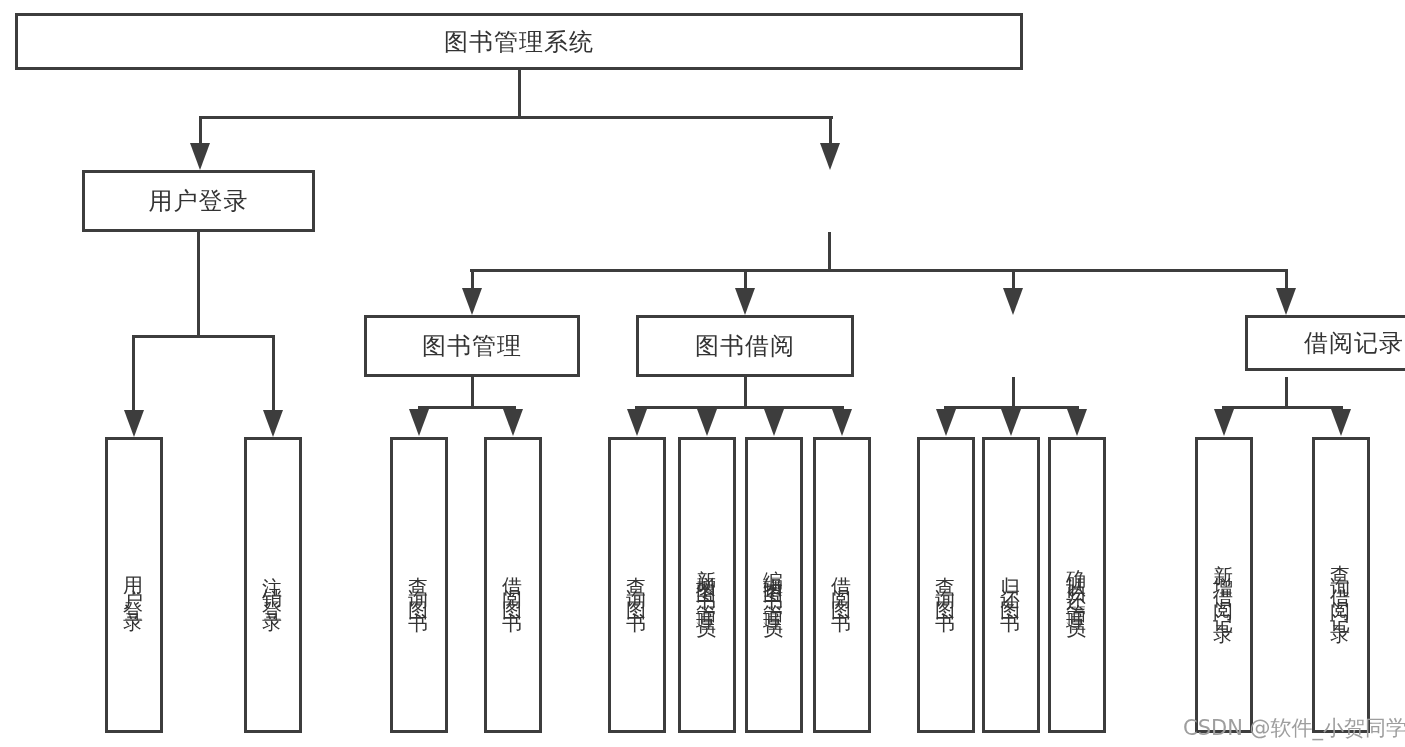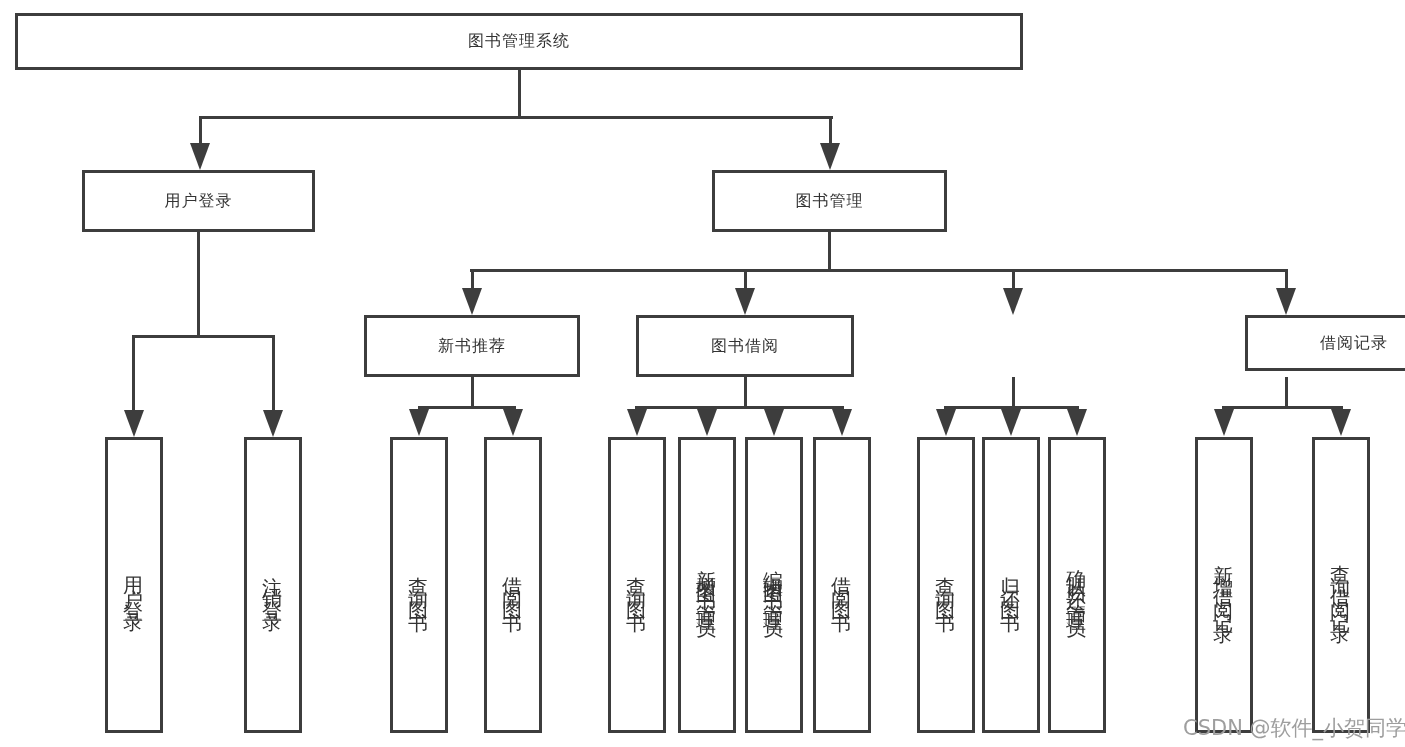--- a/index.html
+++ b/index.html
@@ -9,21 +9,21 @@
     --bg:#ffffff;
   }
   html,body{margin:0;padding:0;background:var(--bg);}
   .stage{
     position:relative;width:1405px;height:747px;background:var(--bg);
     overflow:hidden;font-family:"DejaVu Sans","Liberation Sans",sans-serif;
   }
   .box{
     position:absolute;box-sizing:border-box;border:3px solid var(--line);
     background:#fff;display:flex;align-items:center;justify-content:center;
-    font-size:16px;color:var(--text);letter-spacing:1px;white-space:nowrap;font-family:Liberation Serif, serif;
+    font-size:24px;color:var(--text);letter-spacing:1px;white-space:nowrap;font-family:Liberation Serif, serif;
   }
   .leaf{
     position:absolute;box-sizing:border-box;border:3px solid var(--line);
     background:#fff;display:flex;align-items:center;justify-content:center;
     width:58px;height:296px;top:437px;font-size:20px;color:var(--text);
     overflow:hidden;
   }
   .leaf span{
     writing-mode:vertical-rl;text-orientation:mixed;white-space:nowrap;
     letter-spacing:12px;
@@ -49,41 +49,40 @@
   <div class="box" style="left:15px;top:13px;width:1008px;height:57px;">图书管理系统</div>
 
   <div class="v" style="left:518px;top:70px;height:48px;"></div>
   <div class="h" style="left:199px;top:116px;width:634px;"></div>
   <div class="v" style="left:199px;top:116px;height:28px;"></div>
   <div class="v" style="left:829px;top:116px;height:28px;"></div>
   <div class="arrow" style="left:190px;top:143px;"></div>
   <div class="arrow" style="left:820px;top:143px;"></div>
 
   <div class="box" style="left:82px;top:170px;width:233px;height:62px;">用户登录</div>
-  <div class="box" style="left:712px;top:170px;width:235px;height:62px;">图书管理</div>
 
   <div class="v" style="left:197px;top:232px;height:105px;"></div>
   <div class="h" style="left:132px;top:335px;width:143px;"></div>
   <div class="v" style="left:132px;top:335px;height:78px;"></div>
   <div class="v" style="left:272px;top:335px;height:78px;"></div>
   <div class="arrow" style="left:124px;top:410px;"></div>
   <div class="arrow" style="left:263px;top:410px;"></div>
 
   <div class="v" style="left:828px;top:232px;height:40px;"></div>
   <div class="h" style="left:470px;top:269px;width:818px;"></div>
   <div class="v" style="left:471px;top:269px;height:21px;"></div>
   <div class="v" style="left:744px;top:269px;height:21px;"></div>
   <div class="v" style="left:1012px;top:269px;height:21px;"></div>
   <div class="v" style="left:1285px;top:269px;height:21px;"></div>
   <div class="arrow" style="left:462px;top:288px;"></div>
   <div class="arrow" style="left:735px;top:288px;"></div>
   <div class="arrow" style="left:1003px;top:288px;"></div>
   <div class="arrow" style="left:1276px;top:288px;"></div>
 
-  <div class="box" style="left:364px;top:315px;width:216px;height:62px;">新书推荐</div>
+  <div class="box" style="left:364px;top:315px;width:216px;height:62px;">图书管理</div>
   <div class="box" style="left:636px;top:315px;width:218px;height:62px;text-align:right;">图书借阅</div>
   <div class="box" style="left:1245px;top:315px;width:218px;height:56px;">借阅记录</div>
 
   <div class="v" style="left:471px;top:377px;height:32px;"></div>
   <div class="h" style="left:418px;top:406px;width:98px;"></div>
   <div class="arrow" style="left:409px;top:409px;"></div>
   <div class="arrow" style="left:503px;top:409px;"></div>
 
   <div class="v" style="left:744px;top:377px;height:32px;"></div>
   <div class="h" style="left:635px;top:406px;width:209px;"></div>

